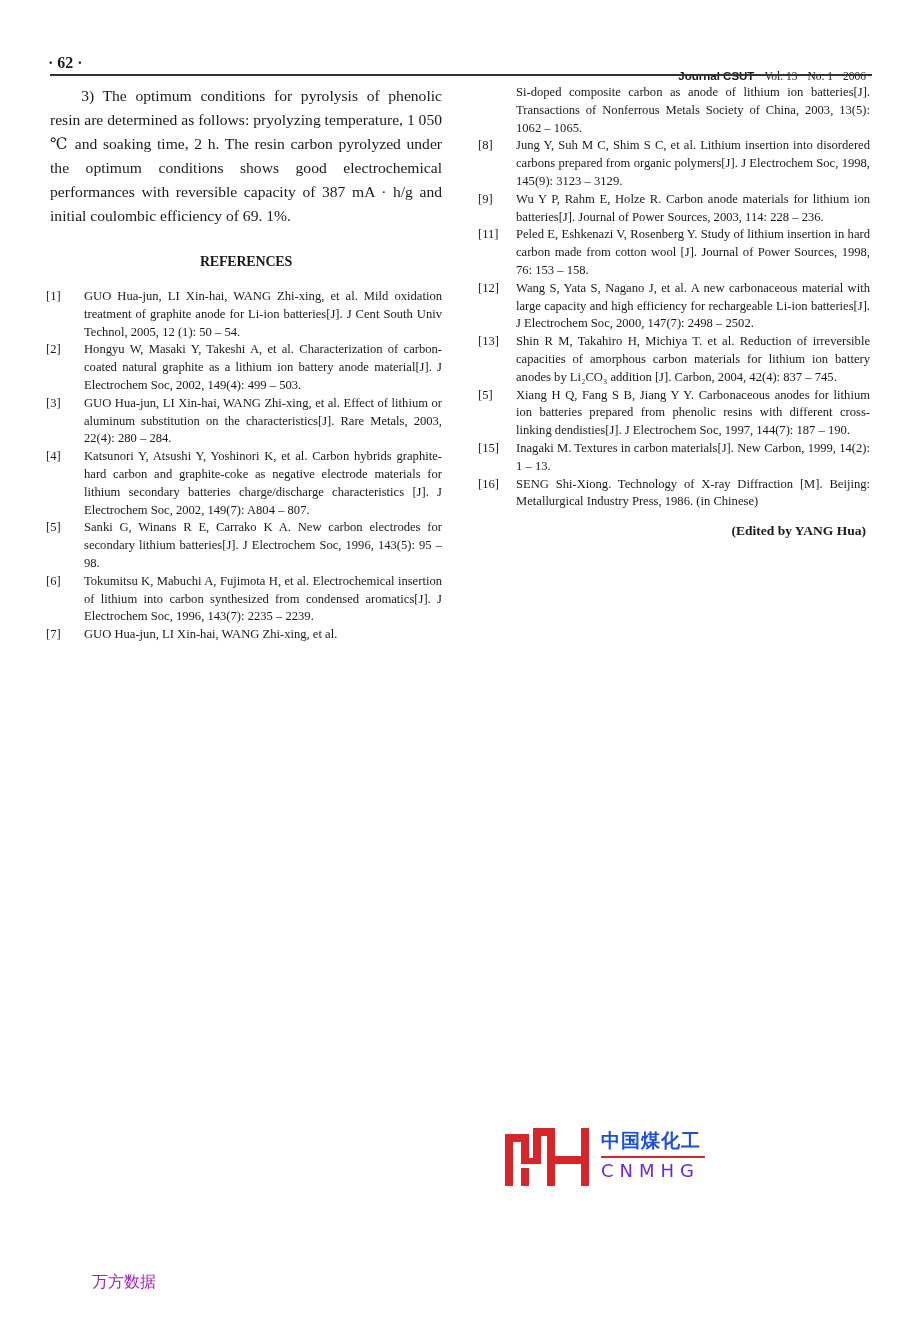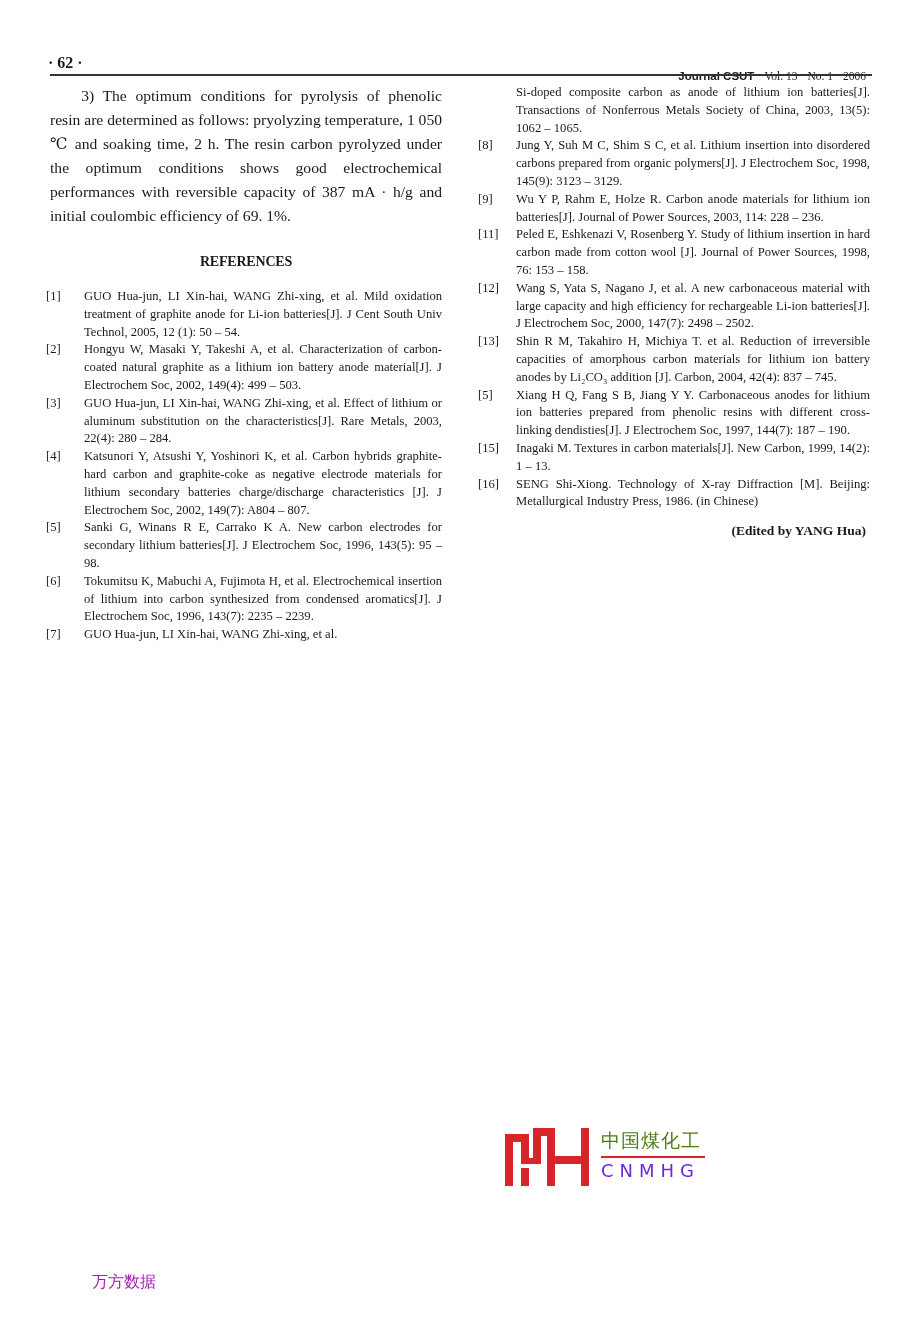--- a/index.html
+++ b/index.html
@@ -23,21 +23,21 @@
     .ref { position: relative; padding-left: 34px; font-size: 12.6px; line-height: 17.8px; text-align: justify; }
     .col-right .ref { padding-left: 0; }
     .ref-label { position: absolute; left: -4px; top: 0; font-size: 12.6px; }
     .col-right .ref-label { left: -38px; }
     .ref-text { display: block; }
     .cont { font-size: 12.6px; line-height: 17.8px; text-align: justify; margin: 0; }
     .edited { text-align: right; font-weight: bold; font-size: 13.5px; margin-top: 12px; padding-right: 4px; }
 
     .logo { position: absolute; left: 505px; top: 1128px; width: 210px; height: 64px; }
     .logo svg { position: absolute; left: 0; top: 0; }
-    .logo-cn { position: absolute; left: 96px; top: 0; font-family: "DejaVu Sans", sans-serif; font-size: 19px; color: #4d7c0f; letter-spacing: 1px; }
+    .logo-cn { position: absolute; left: 96px; top: 0; font-family: "DejaVu Sans", sans-serif; font-size: 19px; color: #1d4ed8; letter-spacing: 1px; font-weight: bold; }
     .logo-line { position: absolute; left: 96px; top: 28px; width: 104px; height: 2px; background: #d7262b; }
     .logo-en { position: absolute; left: 96px; top: 32px; font-family: "DejaVu Sans", sans-serif; font-size: 18px; color: #6d28d9; letter-spacing: 6px; }
     .watermark { position: absolute; left: 92px; top: 1272px; font-family: "DejaVu Sans", sans-serif; font-size: 16px; color: #a21caf; }
   </style>
 </head>
 <body>
 
 <div class="header">
   <span class="page-num">· 62 ·</span>
   <span class="journal">

